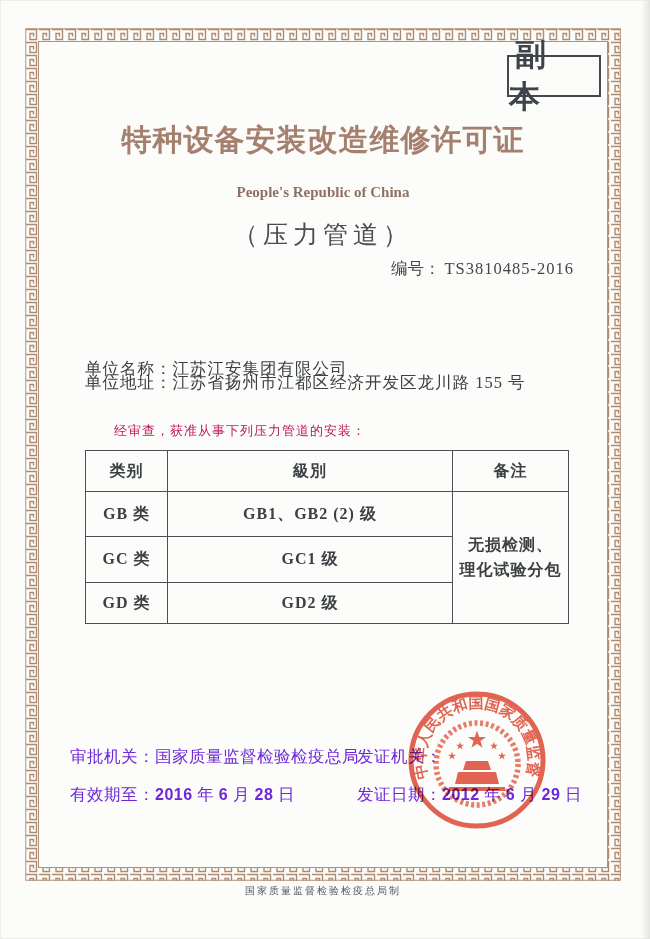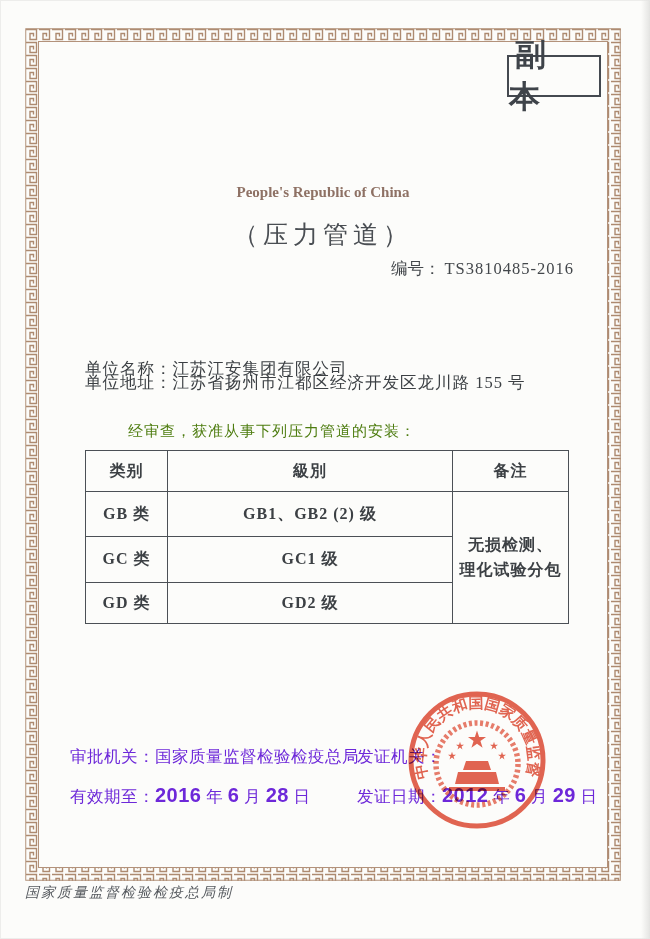--- a/index.html
+++ b/index.html
@@ -49,21 +49,21 @@
     position:absolute;top:258px;right:76px;
     font-size:16.5px;color:#43474b;
   }
   .license-no .val{font-family:"Liberation Serif", serif;letter-spacing:1px;margin-left:4px;}
   .field-line{
     position:absolute;left:85px;font-size:16.5px;color:#3c4044;letter-spacing:1px;
   }
   .f1{top:320px;margin-top:38px;}
   .f2{top:372px;}
   .statement{
-    position:absolute;left:128px;top:422px;font-size:15px;color:#4d7c0f;letter-spacing:1px;
+    position:absolute;left:114px;top:422px;font-size:13px;color:#be185d;letter-spacing:1px;
   }
   table.scope-table{
     position:absolute;left:85px;top:450px;width:480px;
     border-collapse:collapse;table-layout:fixed;
     font-size:16px;color:#3c4044;
   }
   table.scope-table td,table.scope-table th{
     border:1.5px solid #4b5055;text-align:center;font-weight:700;
     padding:0;letter-spacing:1px;
   }
@@ -77,28 +77,28 @@
   td.remarks{
     text-align:left;padding-left:9px;line-height:1.55;vertical-align:middle;
   }
   .issue-line{
     position:absolute;font-size:16.5px;color:#6d28d9;letter-spacing:0.5px;white-space:nowrap;
   }
   .i-l1{left:70px;top:746px;}
   .i-l2{left:70px;top:784px;}
   .i-r1{left:357px;top:746px;}
   .i-r2{left:357px;top:784px;}
-  .num{font-family:"Liberation Sans", sans-serif;font-weight:700;font-size:20px;}
+  .num{font-family:"Liberation Sans", sans-serif;font-weight:700;font-size:16px;}
   .seal{
     position:absolute;left:397px;top:680px;
     mix-blend-mode:multiply;opacity:0.88;
   }
   .footer-note{
-    position:absolute;left:25px;top:884px;width:596px;
-    font-size:14px;color:#55595e;letter-spacing:2px;font-style:italic;
+    position:absolute;left:25px;top:884px;width:596px;text-align:center;
+    font-size:10px;color:#55595e;letter-spacing:2px;
   }
 </style>
 </head>
 <body>
 
 <div class="page">
 
   <div class="scan-edge"></div>
 
   <svg class="frame-svg" width="596" height="853">
@@ -109,20 +109,21 @@
     </defs>
     <path d="M0 0 H596 V853 H0 Z M13 13 V840 H583 V13 Z" fill="url(#gk)" fill-rule="evenodd"></path>
     <rect x="0.75" y="0.75" width="594.5" height="851.5" fill="none" stroke="#b3927b" stroke-width="1"></rect>
     <rect x="13.5" y="13.5" width="569" height="826" fill="none" stroke="#b3927b" stroke-width="1"></rect>
   </svg>
 
   <div class="dup-box">
     <span>副 本</span>
   </div>
 
+  <div class="title-cn t2">特种设备安装改造维修许可证</div>
   <div class="title-en e2">People's Republic of China</div>
   <div class="scope">（压力管道）</div>
 
   <div class="license-no">
     <span>编号：</span><span class="val">TS3810485-2016</span>
   </div>
 
   <div class="field-line f1">
     <span>单位名称：</span><span>江苏江安集团有限公司</span>
   </div>

